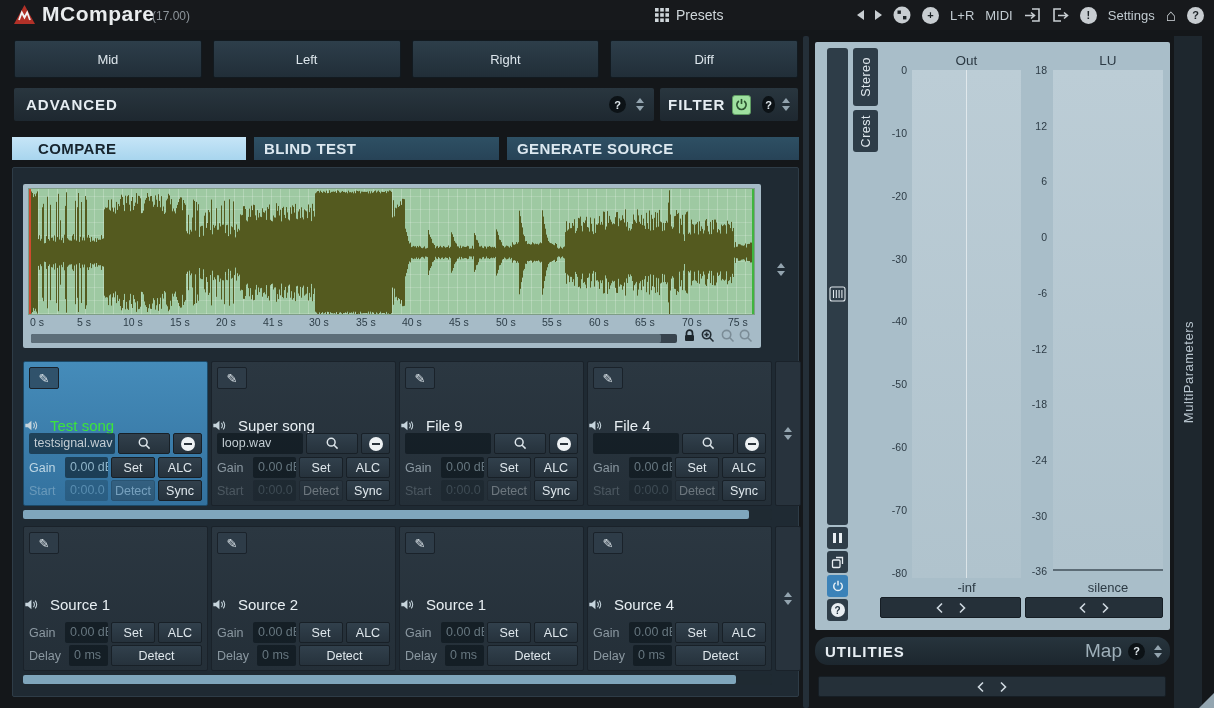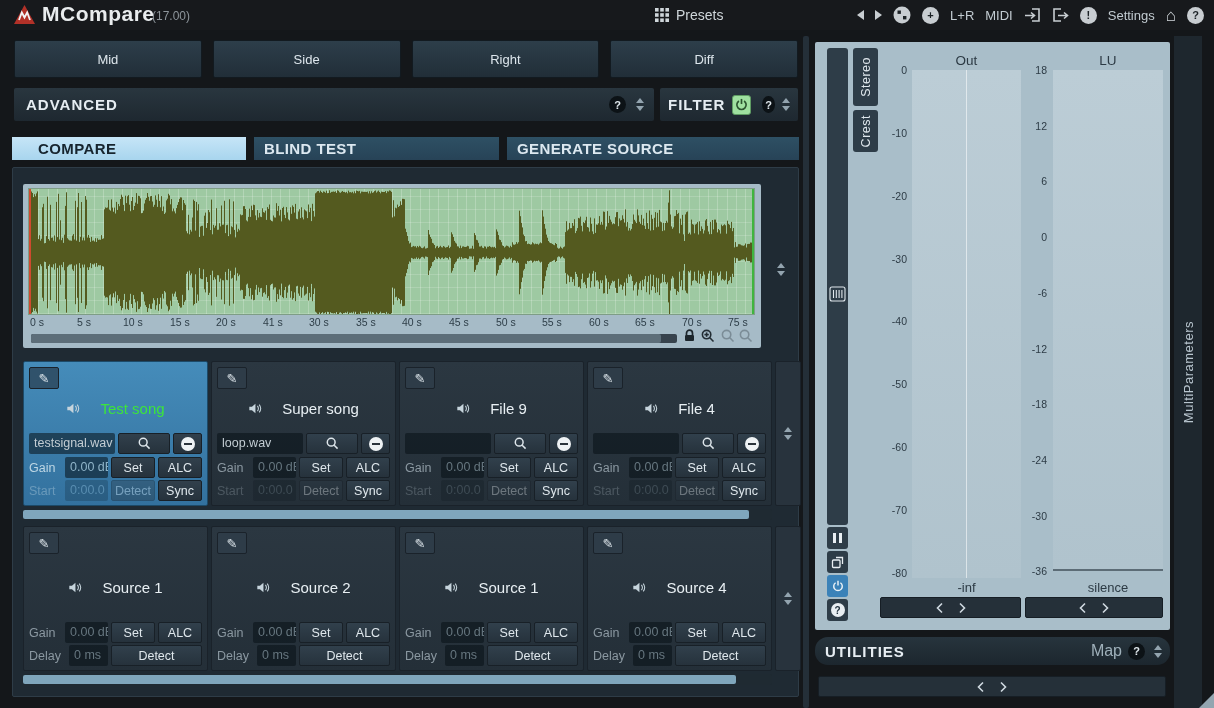--- a/index.html
+++ b/index.html
@@ -78,21 +78,21 @@
 
   
   .slot { position:absolute; width:185px; height:145px; background:linear-gradient(#2b3741,#242f38);
     border:1px solid #1a222a; border-radius:2px; cursor:pointer; }
   .slot.selected { background:linear-gradient(#458cba,#33719e); border-color:#1d4a68; }
   .file-row-y { top:193px; } .src-row-y { top:358px; }
   .sx-0 { left:10px; } .sx-1 { left:198px; } .sx-2 { left:386px; } .sx-3 { left:574px; }
   .pencil-btn { position:absolute; left:5px; top:5px; width:30px; height:22px; background:#2e3c48; border:1px solid #1a222a;
     border-radius:2px; color:#dfe7ec; font-size:13px; display:flex; align-items:center; justify-content:center; cursor:pointer; }
   .slot.selected .pencil-btn { background:#30526b; }
-  .slot-title { position:absolute; left:0; right:0; display:flex; align-items:center; justify-content:center; gap:20px; }
+  .slot-title { position:absolute; left:0; right:0; display:flex; align-items:center; gap:12px;margin-top:17px; }
   .ft-y { top:38px; } .st-y { top:52px; }
   .slot-name { font-size:15px; color:#e8eff3; }
   .slot.selected .slot-name { color:#3ce43c; }
   .slot-row { position:absolute; left:5px; right:5px; height:21px; display:flex; gap:3px; align-items:center; }
   .fr-1 { top:71px; } .fr-2 { top:95px; } .fr-3 { top:118px; }
   .sr-1 { top:95px; } .sr-2 { top:118px; }
   .lab { width:33px; font-size:12.5px; color:#8b98a1; flex:none; }
   .slot.selected .lab { color:#bdd6e4; }
   .lab2 { width:37px; }
   .field { flex:1; height:21px; background:rgba(8,16,22,.55); border-radius:2px; color:#c3cdd3;
@@ -139,21 +139,21 @@
   .meter-out::after { content:""; position:absolute; left:54px; top:0; bottom:0; width:1px; background:rgba(255,255,255,.55); }
   .meter-lu { left:238px; width:110px; height:501px; border-bottom:2px solid #5c6c76; }
   .meter-foot { position:absolute; top:538px; font-size:13px; color:#2c3a44; text-align:center; }
   .mf-out { left:97px; width:109px; } .mf-lu { left:238px; width:110px; }
   .range-btn { position:absolute; height:21px; background:#253039; border:1px solid #161e25; border-radius:2px;
     display:flex; align-items:center; justify-content:center; gap:14px; cursor:pointer; }
   .rb-out { left:65px; top:555px; width:141px; } .rb-lu { left:210px; top:555px; width:138px; }
 
   .utilities-bar { position:absolute; left:3px; top:601px; width:355px; height:28px; border-radius:13px;
     background:linear-gradient(#27343d,#1c262e); display:flex; align-items:center; padding:0 8px 0 10px; color:#e6edf2; }
-  .map-label { font-size:16px; color:#9fb0ba; margin-right:2px; }
+  .map-label { font-size:19px; color:#9fb0ba; margin-right:2px; }
   .bottom-range { left:6px; top:640px; width:348px; }
 
   .mp-strip { position:absolute; left:1174px; top:36px; width:28px; height:672px; background:#1e272e;
     display:flex; align-items:center; justify-content:center; }
   .mp-strip span { writing-mode:vertical-rl; transform:rotate(180deg); font-size:13px; color:#b9c6cf; letter-spacing:.5px; }
   .resize-grip { position:absolute; right:0; bottom:0; width:0; height:0;
     border-left:15px solid transparent; border-bottom:15px solid #93a5b0; cursor:nwse-resize; }
 
   svg { display:block; }
 </style>
@@ -216,21 +216,21 @@
       </span>
       <span class="dot dot-light">!</span>
       <span class="tb-txt">Settings</span>
       <span class="home-glyph">⌂</span>
       <span class="dot dot-light">?</span>
     </div>
   </header>
 
   <div class="channel-tabs">
     <div class="chan-btn">Mid</div>
-    <div class="chan-btn">Side</div>
+    <div class="chan-btn">Left</div>
     <div class="chan-btn">Right</div>
     <div class="chan-btn">Diff</div>
   </div>
 
   <div class="bar advanced-bar">
     <span class="bar-title">ADVANCED</span>
     <span class="bar-spacer"></span>
     <span class="dot dot-dark">?</span>
     <span class="spin" style="margin-left:10px">
         <i class="up"></i>

